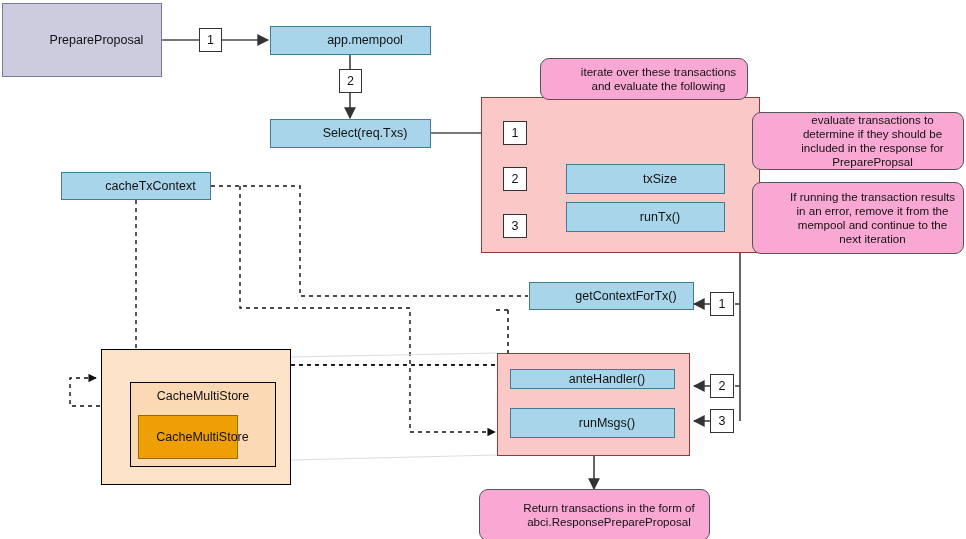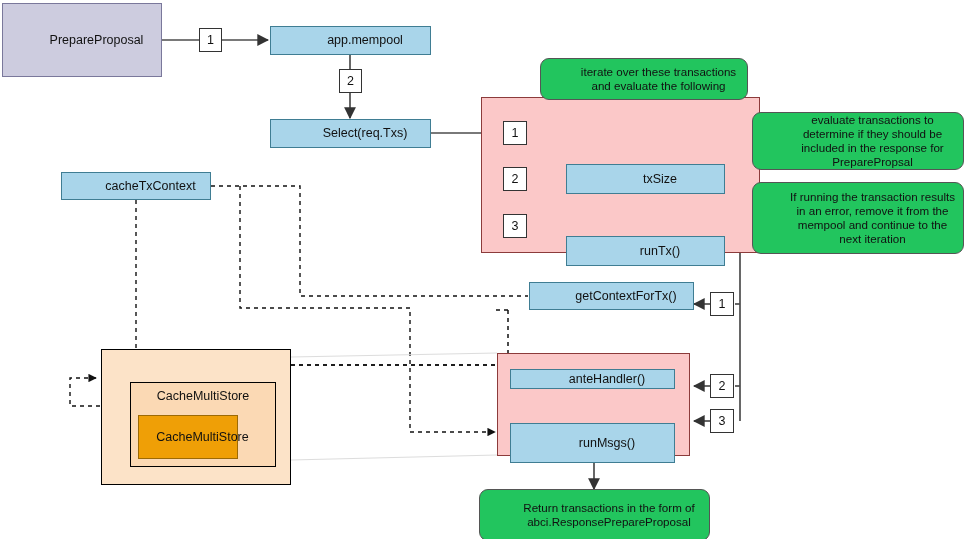--- a/index.html
+++ b/index.html
@@ -7,21 +7,21 @@
   #stage{position:relative;width:966px;height:539px;overflow:hidden;background:#fff;}
   svg.edges{position:absolute;left:0;top:0;width:966px;height:539px;overflow:visible;}
   .node{position:absolute;box-sizing:border-box;display:flex;align-items:center;justify-content:center;text-align:center;}
   .node span{display:block;width:100%;line-height:1.2;padding-left:29px;}
   .blue{background:#a9d5ea;border:1px solid #3f7d93;color:#111;font-size:12.5px;}
   .purple{background:#cdccdf;border:1px solid #7a789b;color:#111;font-size:12.5px;}
   .pink-region{background:#fbc8c8;border:1px solid #8c3b3b;}
   .beige{background:#fce3c8;border:1.3px solid #000;}
   .beige2{background:#fbd9b4;border:1.3px solid #000;}
   .orange{background:#ef9f06;border:1.3px solid #9c6a05;color:#111;font-size:12.5px;}
-  .callout{background:#22c55e;border:1px solid #555;border-radius:9px;color:#111;font-size:11.6px;padding:4px 7px;}
+  .callout{background:#f9a8d4;border:1px solid #555;border-radius:9px;color:#111;font-size:11.6px;padding:4px 7px;}
   .badge{position:absolute;background:#fff;border:1.6px solid #333;box-sizing:border-box;
          display:flex;align-items:center;justify-content:center;font-size:12.5px;color:#111;}
   .region-label{position:absolute;text-align:center;font-size:12.5px;color:#111;}
 </style>
 </head>
 <body>
 
 <div id="stage">
 
   <svg class="edges">
@@ -106,37 +106,37 @@
 
   <div class="node blue" style="left:270px;top:119px;width:161px;height:29px;">
     <span>Select(req.Txs)</span>
   </div>
 
 
   <div class="node blue" style="left:566px;top:164px;width:159px;height:30px;">
     <span>txSize</span>
   </div>
 
-  <div class="node blue" style="left:566px;top:202px;width:159px;height:30px;margin-top:34px;">
+  <div class="node blue" style="left:566px;top:202px;width:159px;height:30px;">
     <span>runTx()</span>
   </div>
 
   <div class="node blue" style="left:61px;top:172px;width:150px;height:28px;">
     <span>cacheTxContext</span>
   </div>
 
   <div class="node blue" style="left:529px;top:282px;width:165px;height:28px;">
     <span>getContextForTx()</span>
   </div>
 
   <div class="node blue" style="left:510px;top:369px;width:165px;height:20px;">
     <span>anteHandler()</span>
   </div>
 
-  <div class="node blue" style="left:510px;top:408px;width:165px;height:40px;margin-top:15px;">
+  <div class="node blue" style="left:510px;top:408px;width:165px;height:30px;">
     <span>runMsgs()</span>
   </div>
 
   <div class="node callout" style="left:540px;top:58px;width:208px;height:42px;">
     <span>iterate over these transactions and evaluate the following</span>
   </div>
 
   <div class="node callout" style="left:752px;top:112px;width:212px;height:58px;">
     <span>evaluate transactions to determine if they should be included in the response for PreparePropsal</span>
   </div>

